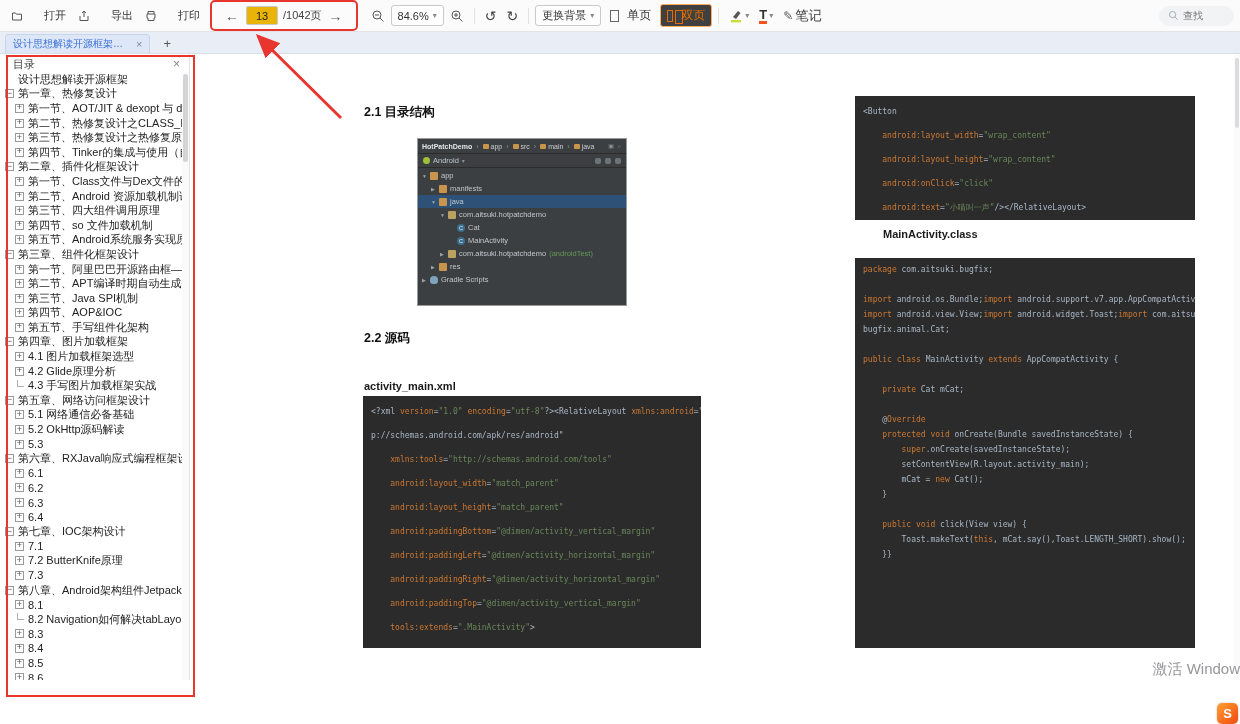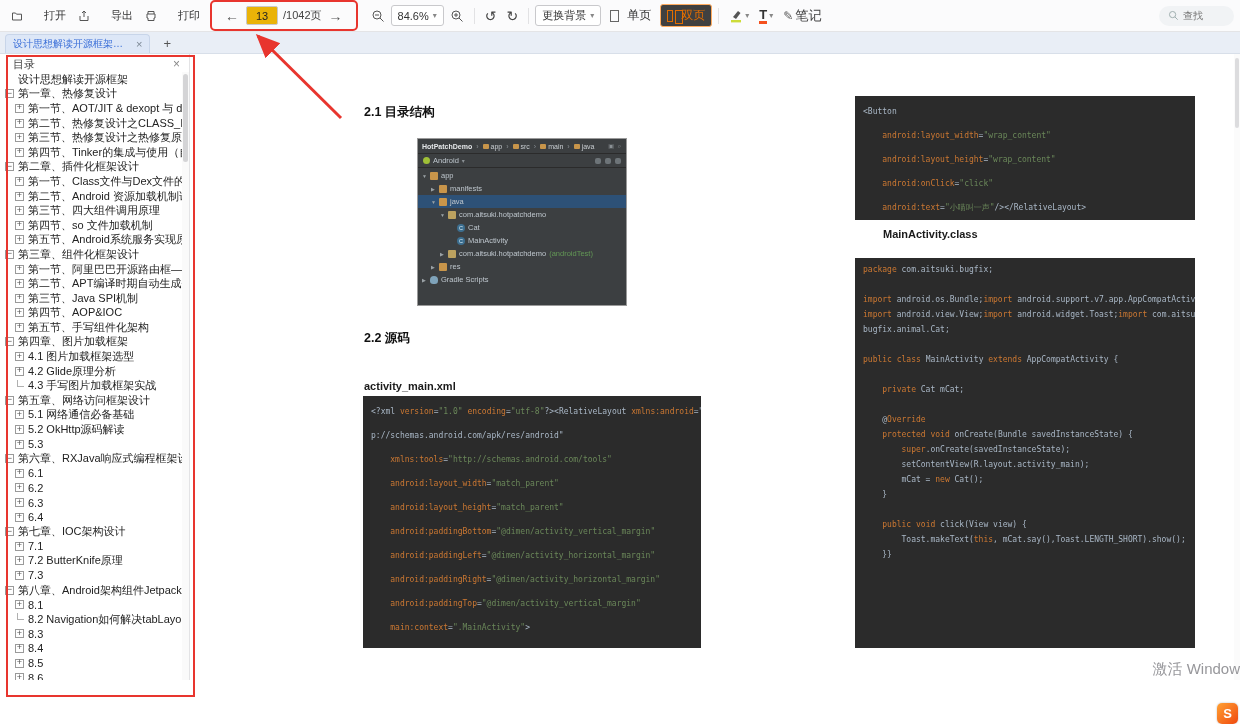--- a/index.html
+++ b/index.html
@@ -547,21 +547,21 @@
     <div class="doc-sub" style="left:174px; top:326px;">activity_main.xml</div>
     <pre class="code xl" style="left:173px; top:342px; width:338px; height:252px;">&lt;?xml <span class="ca">version</span>=<span class="cs">"1.0"</span> <span class="ca">encoding</span>=<span class="cs">"utf-8"</span>?&gt;&lt;RelativeLayout <span class="ca">xmlns:android</span>="htt
 p://schemas.android.com/apk/res/android"
     <span class="ca">xmlns:tools</span>=<span class="cs">"http://schemas.android.com/tools"</span>
     <span class="ca">android:layout_width</span>=<span class="cs">"match_parent"</span>
     <span class="ca">android:layout_height</span>=<span class="cs">"match_parent"</span>
     <span class="ca">android:paddingBottom</span>=<span class="cs">"@dimen/activity_vertical_margin"</span>
     <span class="ca">android:paddingLeft</span>=<span class="cs">"@dimen/activity_horizontal_margin"</span>
     <span class="ca">android:paddingRight</span>=<span class="cs">"@dimen/activity_horizontal_margin"</span>
     <span class="ca">android:paddingTop</span>=<span class="cs">"@dimen/activity_vertical_margin"</span>
-    <span class="ca">main:context</span>=<span class="cs">".MainActivity"</span>&gt;</pre>
+    <span class="ca">tools:extends</span>=<span class="cs">".MainActivity"</span>&gt;</pre>
 
     <pre class="code xl" style="left:665px; top:42px; width:340px; height:124px;">&lt;Button
     <span class="ca">android:layout_width</span>=<span class="cs">"wrap_content"</span>
     <span class="ca">android:layout_height</span>=<span class="cs">"wrap_content"</span>
     <span class="ca">android:onClick</span>=<span class="cs">"click"</span>
     <span class="ca">android:text</span>=<span class="cs">"小喵叫一声"</span>/&gt;&lt;/RelativeLayout&gt;</pre>
     <div class="doc-sub" style="left:665px; top:174px;padding-left:28px;">MainActivity.class</div>
     <pre class="code java" style="left:665px; top:204px; width:340px; height:390px;"><span class="ck">package</span> com.aitsuki.bugfix;
 
 <span class="ck">import</span> android.os.Bundle;<span class="ck">import</span> android.support.v7.app.AppCompatActivity;

